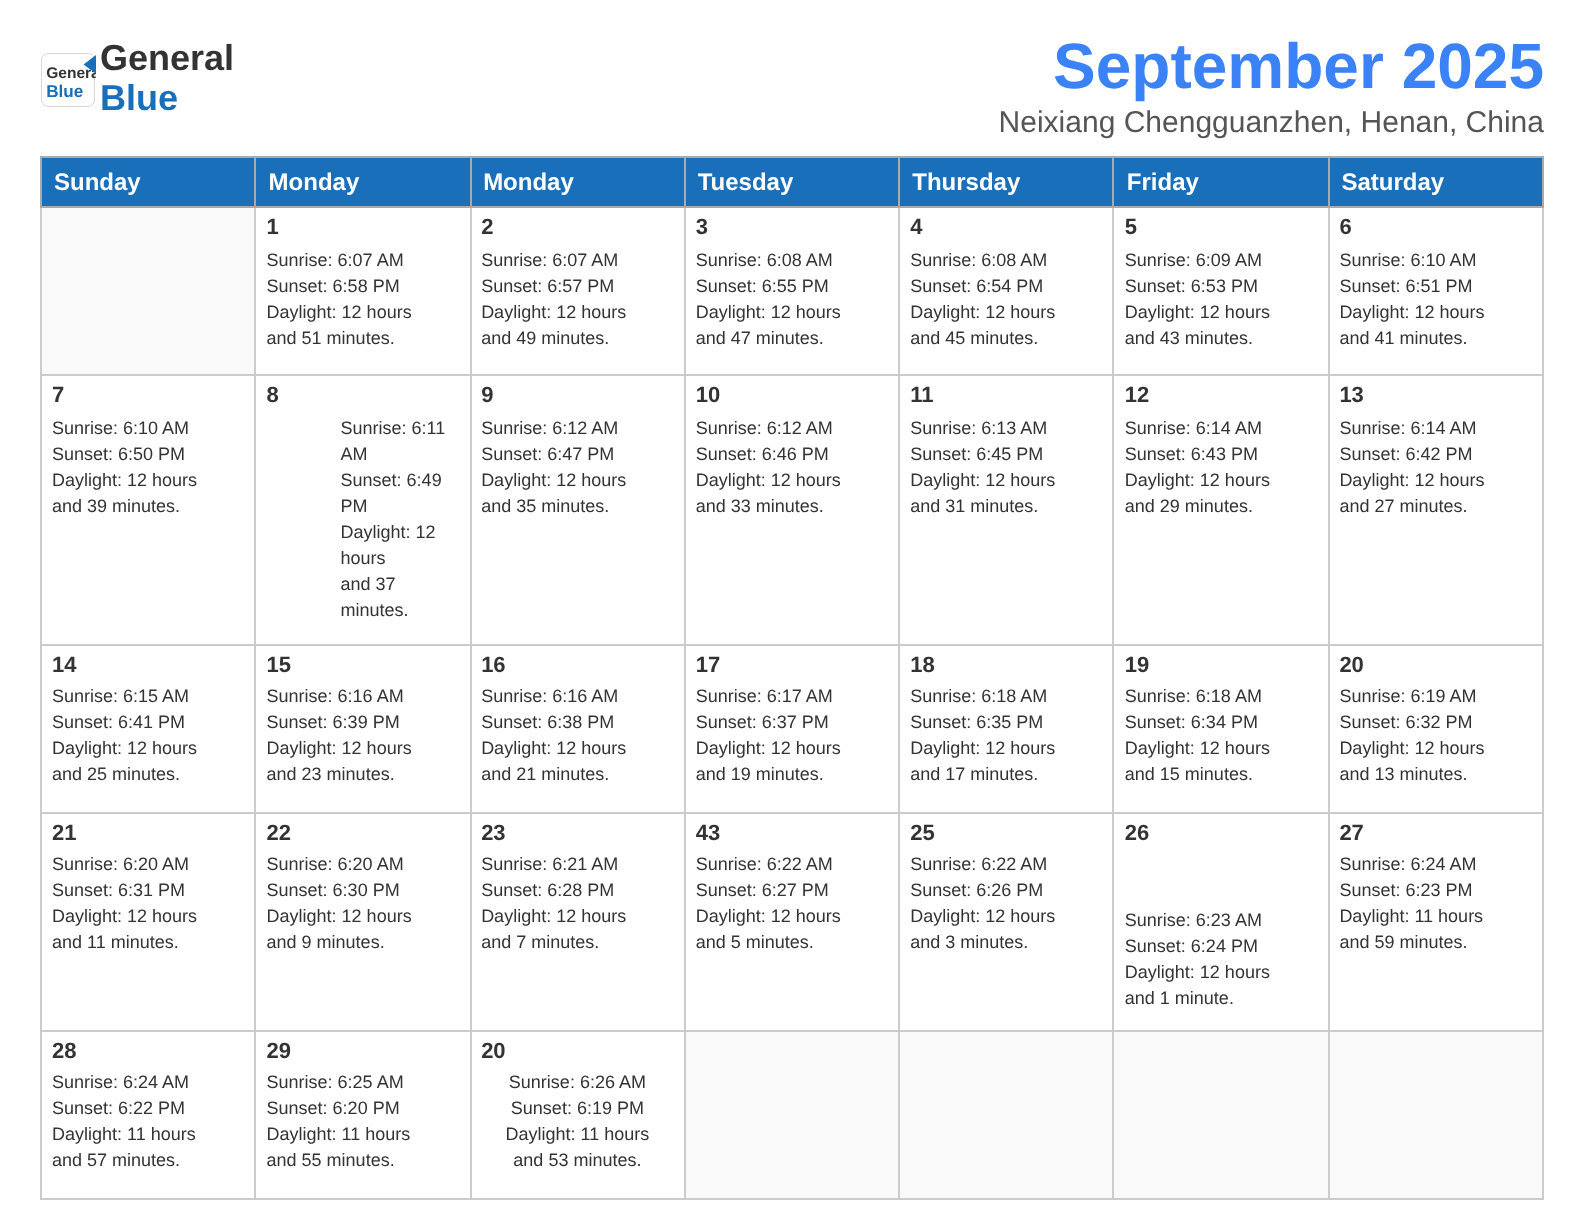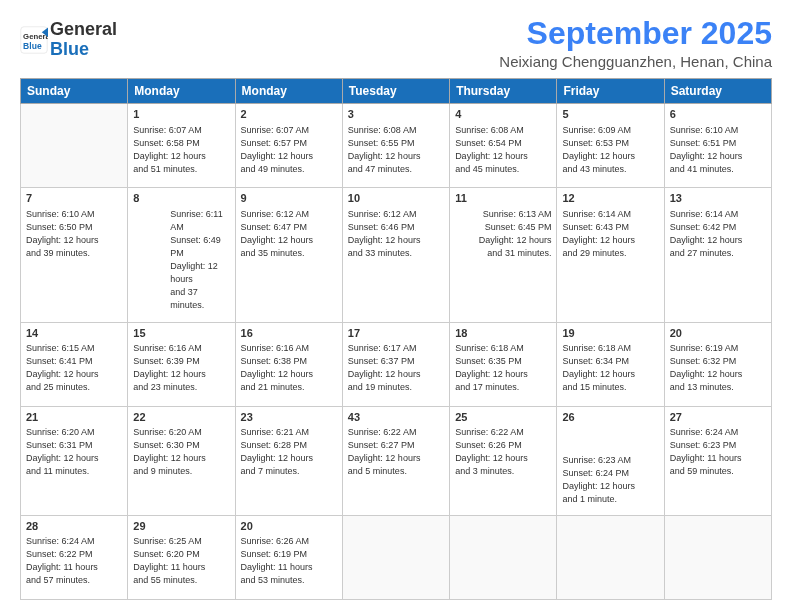--- a/index.html
+++ b/index.html
@@ -202,21 +202,21 @@
           </td>
           <td>
             <span class="day-num">10</span>
             <div class="cell-text" style="white-space: pre-line;">Sunrise: 6:12 AM
 Sunset: 6:46 PM
 Daylight: 12 hours
 and 33 minutes.</div>
           </td>
           <td>
             <span class="day-num">11</span>
-            <div class="cell-text" style="white-space: pre-line; text-align: right;">Sunrise: 6:13 AM
+            <div class="cell-text" style="white-space: pre-line;">Sunrise: 6:13 AM
 Sunset: 6:45 PM
 Daylight: 12 hours
 and 31 minutes.</div>
           </td>
           <td>
             <span class="day-num">12</span>
             <div class="cell-text" style="white-space: pre-line;">Sunrise: 6:14 AM
 Sunset: 6:43 PM
 Daylight: 12 hours
 and 29 minutes.</div>
@@ -341,21 +341,21 @@
           </td>
           <td>
             <span class="day-num">29</span>
             <div class="cell-text" style="white-space: pre-line;">Sunrise: 6:25 AM
 Sunset: 6:20 PM
 Daylight: 11 hours
 and 55 minutes.</div>
           </td>
           <td>
             <span class="day-num">20</span>
-            <div class="cell-text" style="white-space: pre-line;">Sunrise: 6:26 AM
+            <div class="cell-text" style="white-space: pre-line; text-align: center;">Sunrise: 6:26 AM
 Sunset: 6:19 PM
 Daylight: 11 hours
 and 53 minutes.</div>
           </td>
           <td class="empty"></td>
           <td class="empty"></td>
           <td class="empty"></td>
           <td class="empty"></td>
         </tr>
       </tbody>

